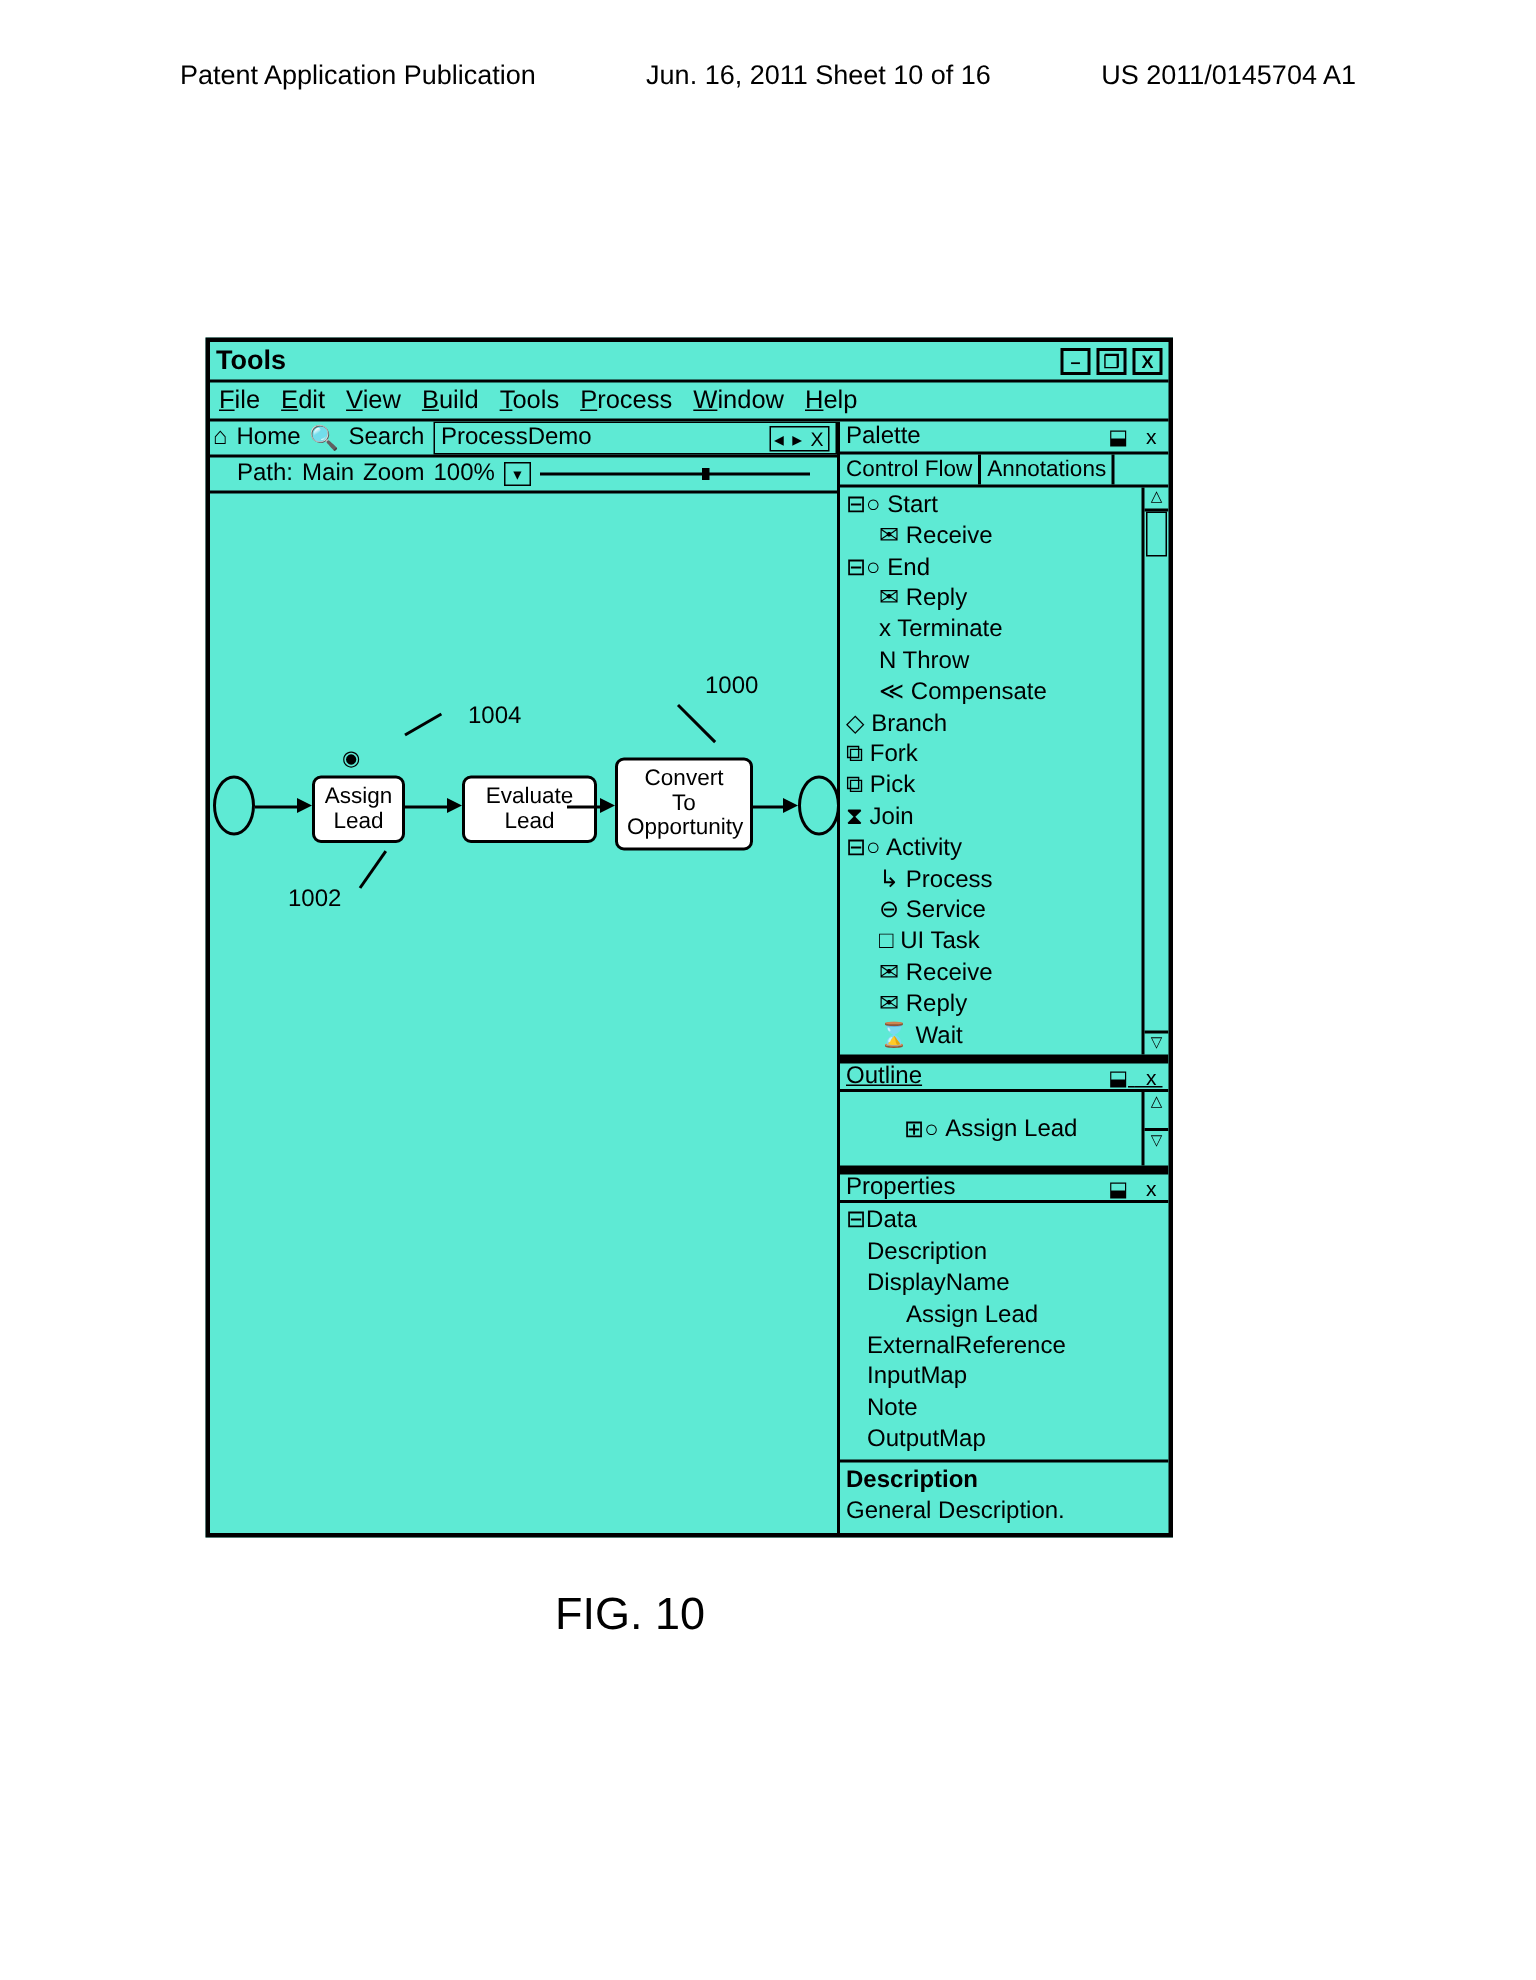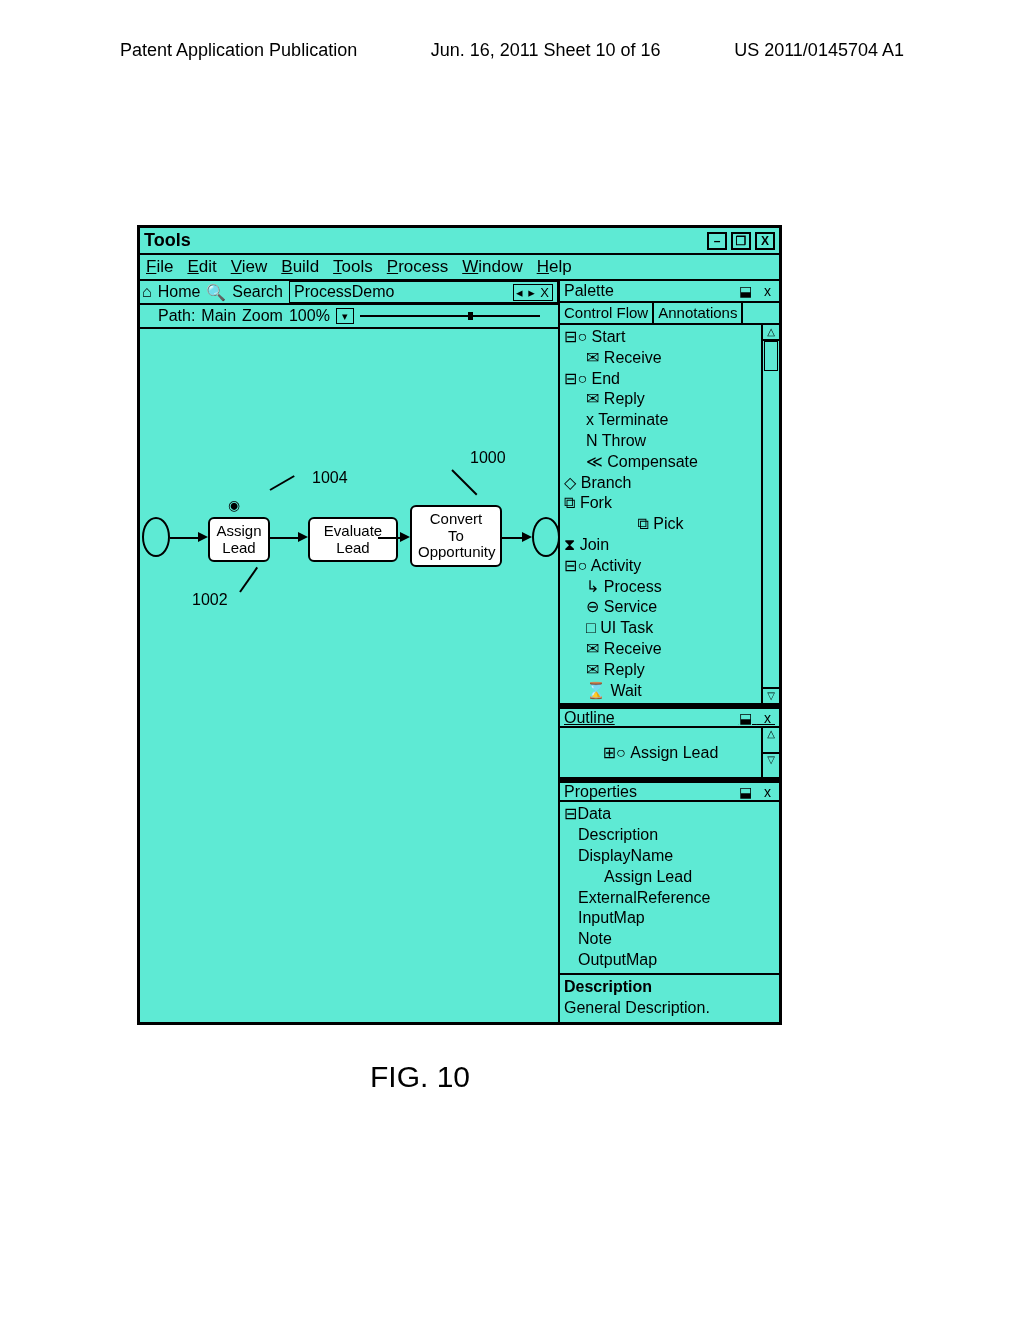--- a/index.html
+++ b/index.html
@@ -394,21 +394,21 @@
         <div class="palette-list" id="palette-list">
             <div class="entry" style="padding-left: 0px;"><span>⊟○</span> <span>Start</span></div>
             <div class="entry" style="padding-left: 22px;"><span>✉</span> <span>Receive</span></div>
             <div class="entry" style="padding-left: 0px;"><span>⊟○</span> <span>End</span></div>
             <div class="entry" style="padding-left: 22px;"><span>✉</span> <span>Reply</span></div>
             <div class="entry" style="padding-left: 22px;"><span>x</span> <span>Terminate</span></div>
             <div class="entry" style="padding-left: 22px;"><span>N</span> <span>Throw</span></div>
             <div class="entry" style="padding-left: 22px;"><span>≪</span> <span>Compensate</span></div>
             <div class="entry" style="padding-left: 0px;"><span>◇</span> <span>Branch</span></div>
             <div class="entry" style="padding-left: 0px;"><span>⧉</span> <span>Fork</span></div>
-            <div class="entry" style="padding-left: 0px; text-align: center;"><span>⧉</span> <span>Pick</span></div>
+            <div class="entry" style="padding-left: 0px;"><span>⧉</span> <span>Pick</span></div>
             <div class="entry" style="padding-left: 0px;"><span>⧗</span> <span>Join</span></div>
             <div class="entry" style="padding-left: 0px;"><span>⊟○</span> <span>Activity</span></div>
             <div class="entry" style="padding-left: 22px;"><span>↳</span> <span>Process</span></div>
             <div class="entry" style="padding-left: 22px;"><span>⊖</span> <span>Service</span></div>
             <div class="entry" style="padding-left: 22px;"><span>□</span> <span>UI Task</span></div>
             <div class="entry" style="padding-left: 22px;"><span>✉</span> <span>Receive</span></div>
             <div class="entry" style="padding-left: 22px;"><span>✉</span> <span>Reply</span></div>
             <div class="entry" style="padding-left: 22px;"><span>⌛</span> <span>Wait</span></div>
           </div>
         <div class="palette-scroll">

